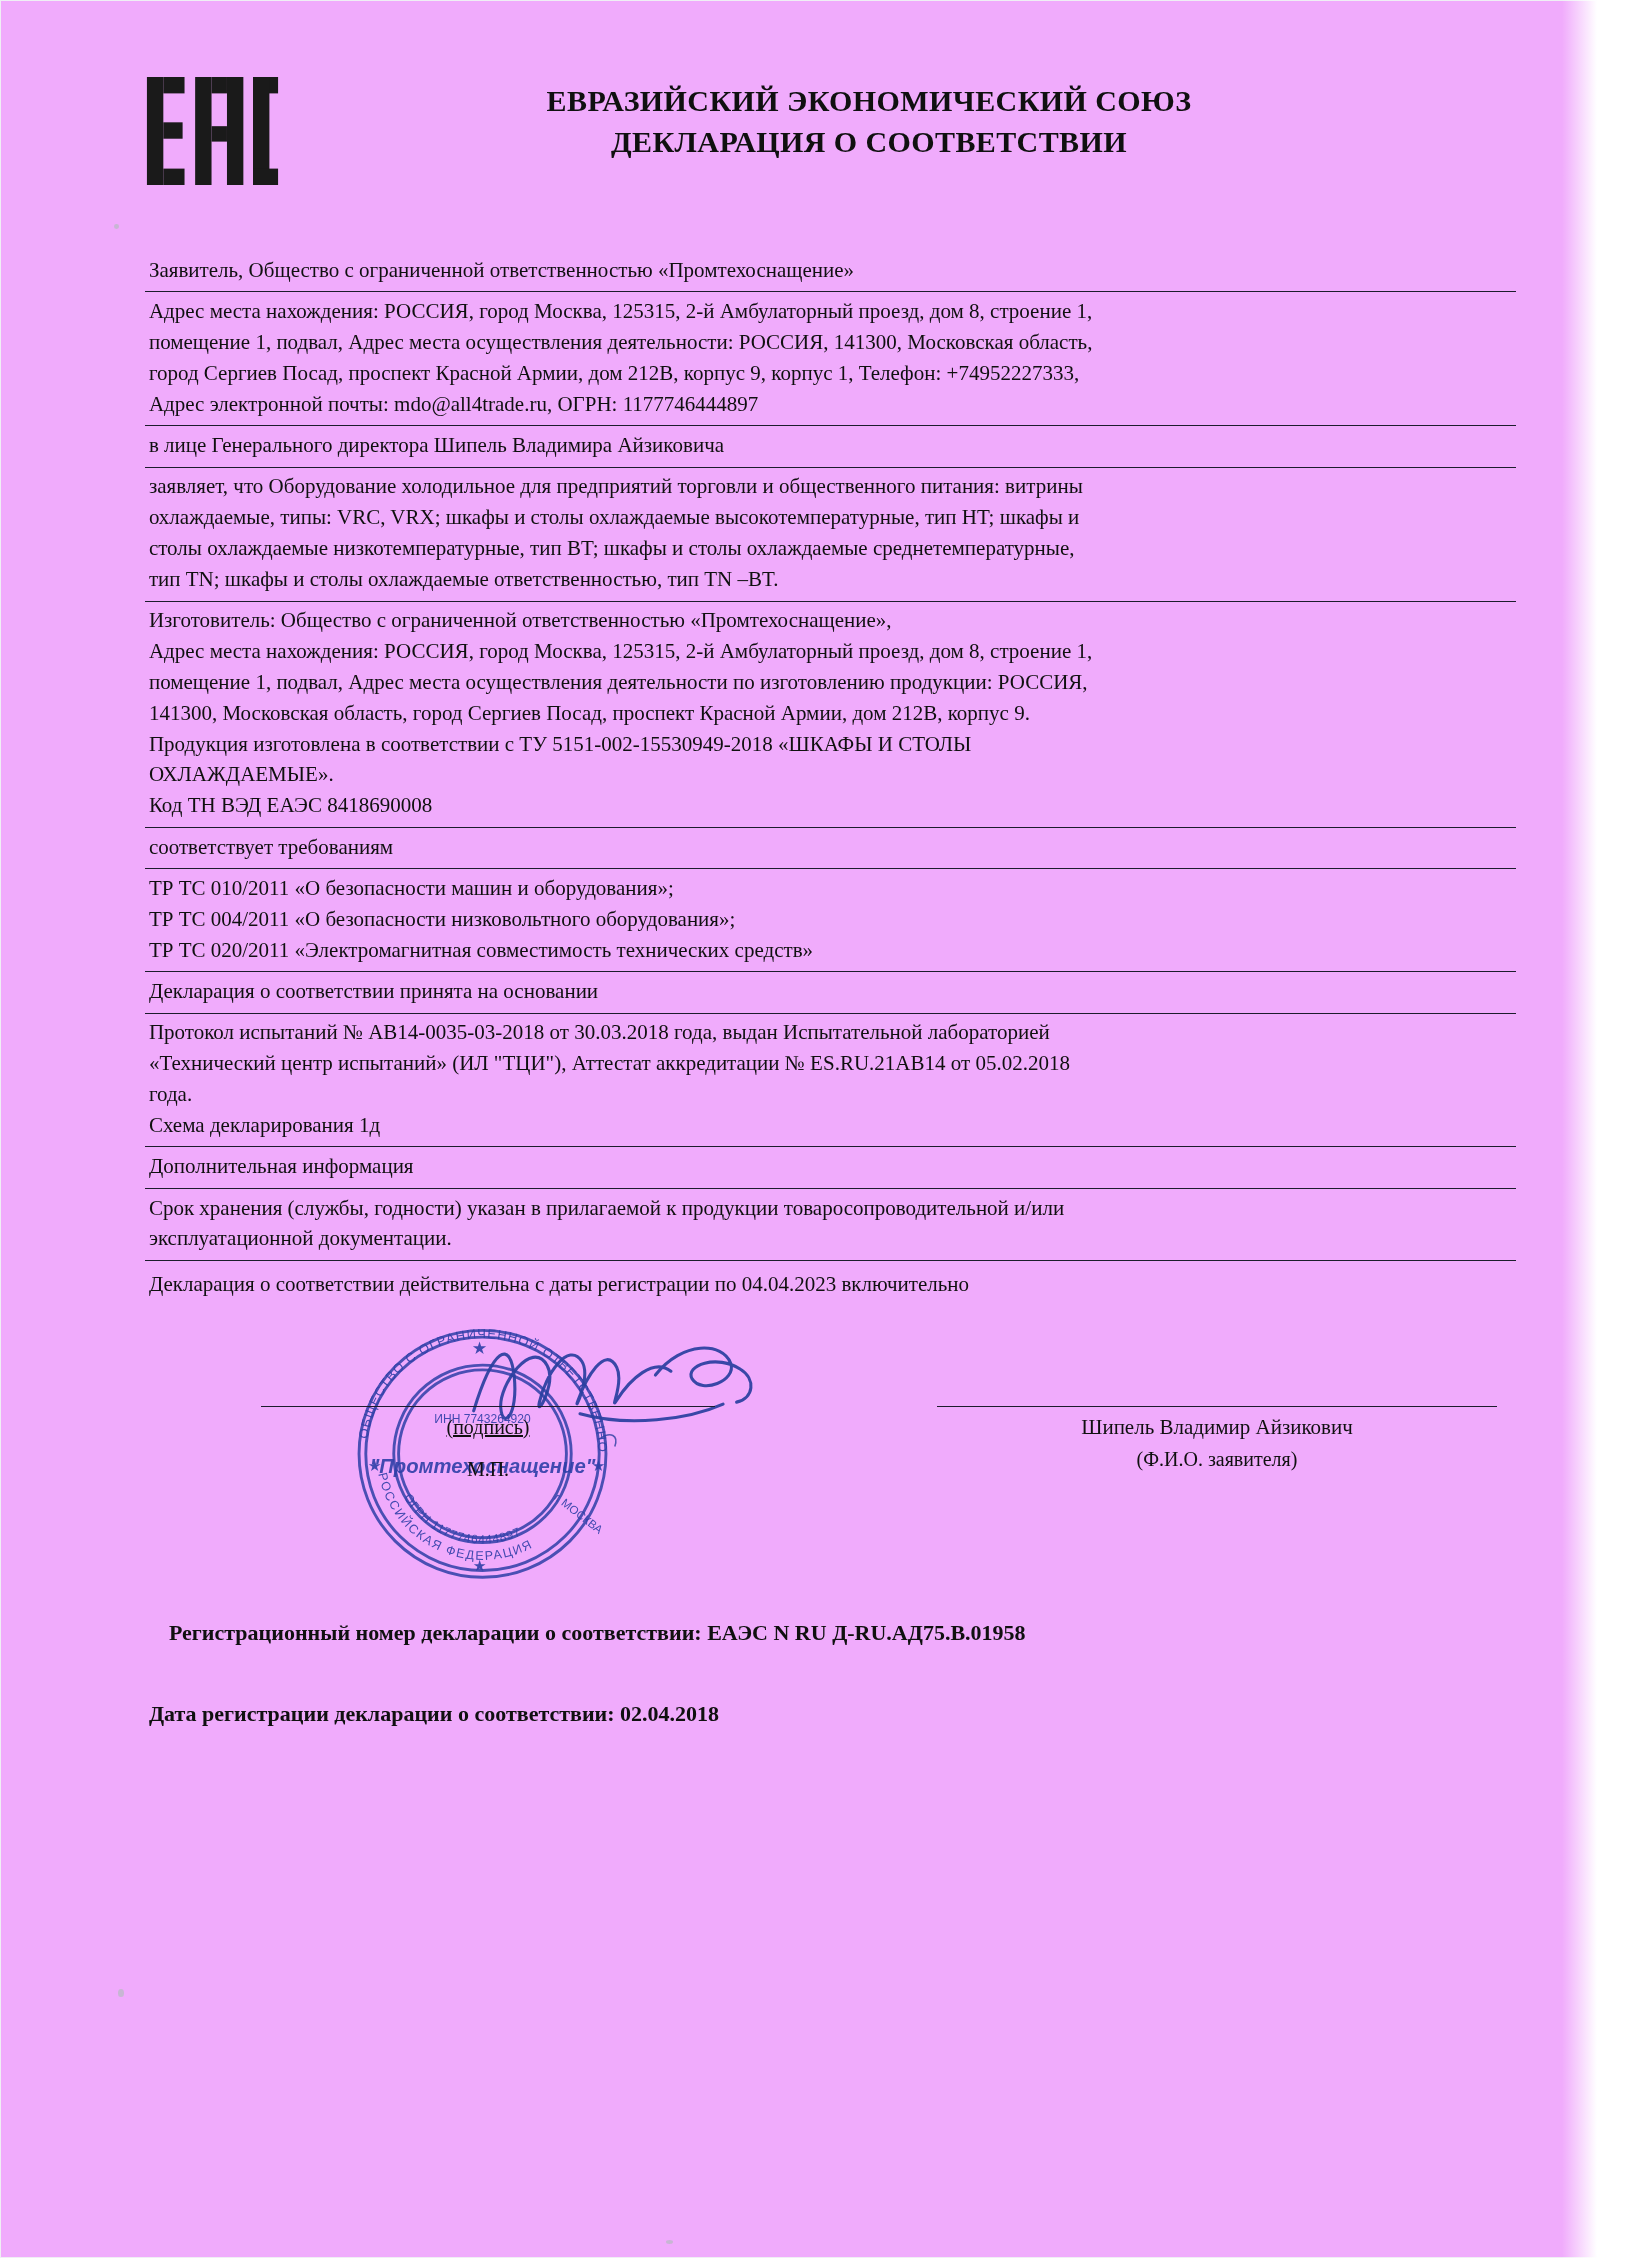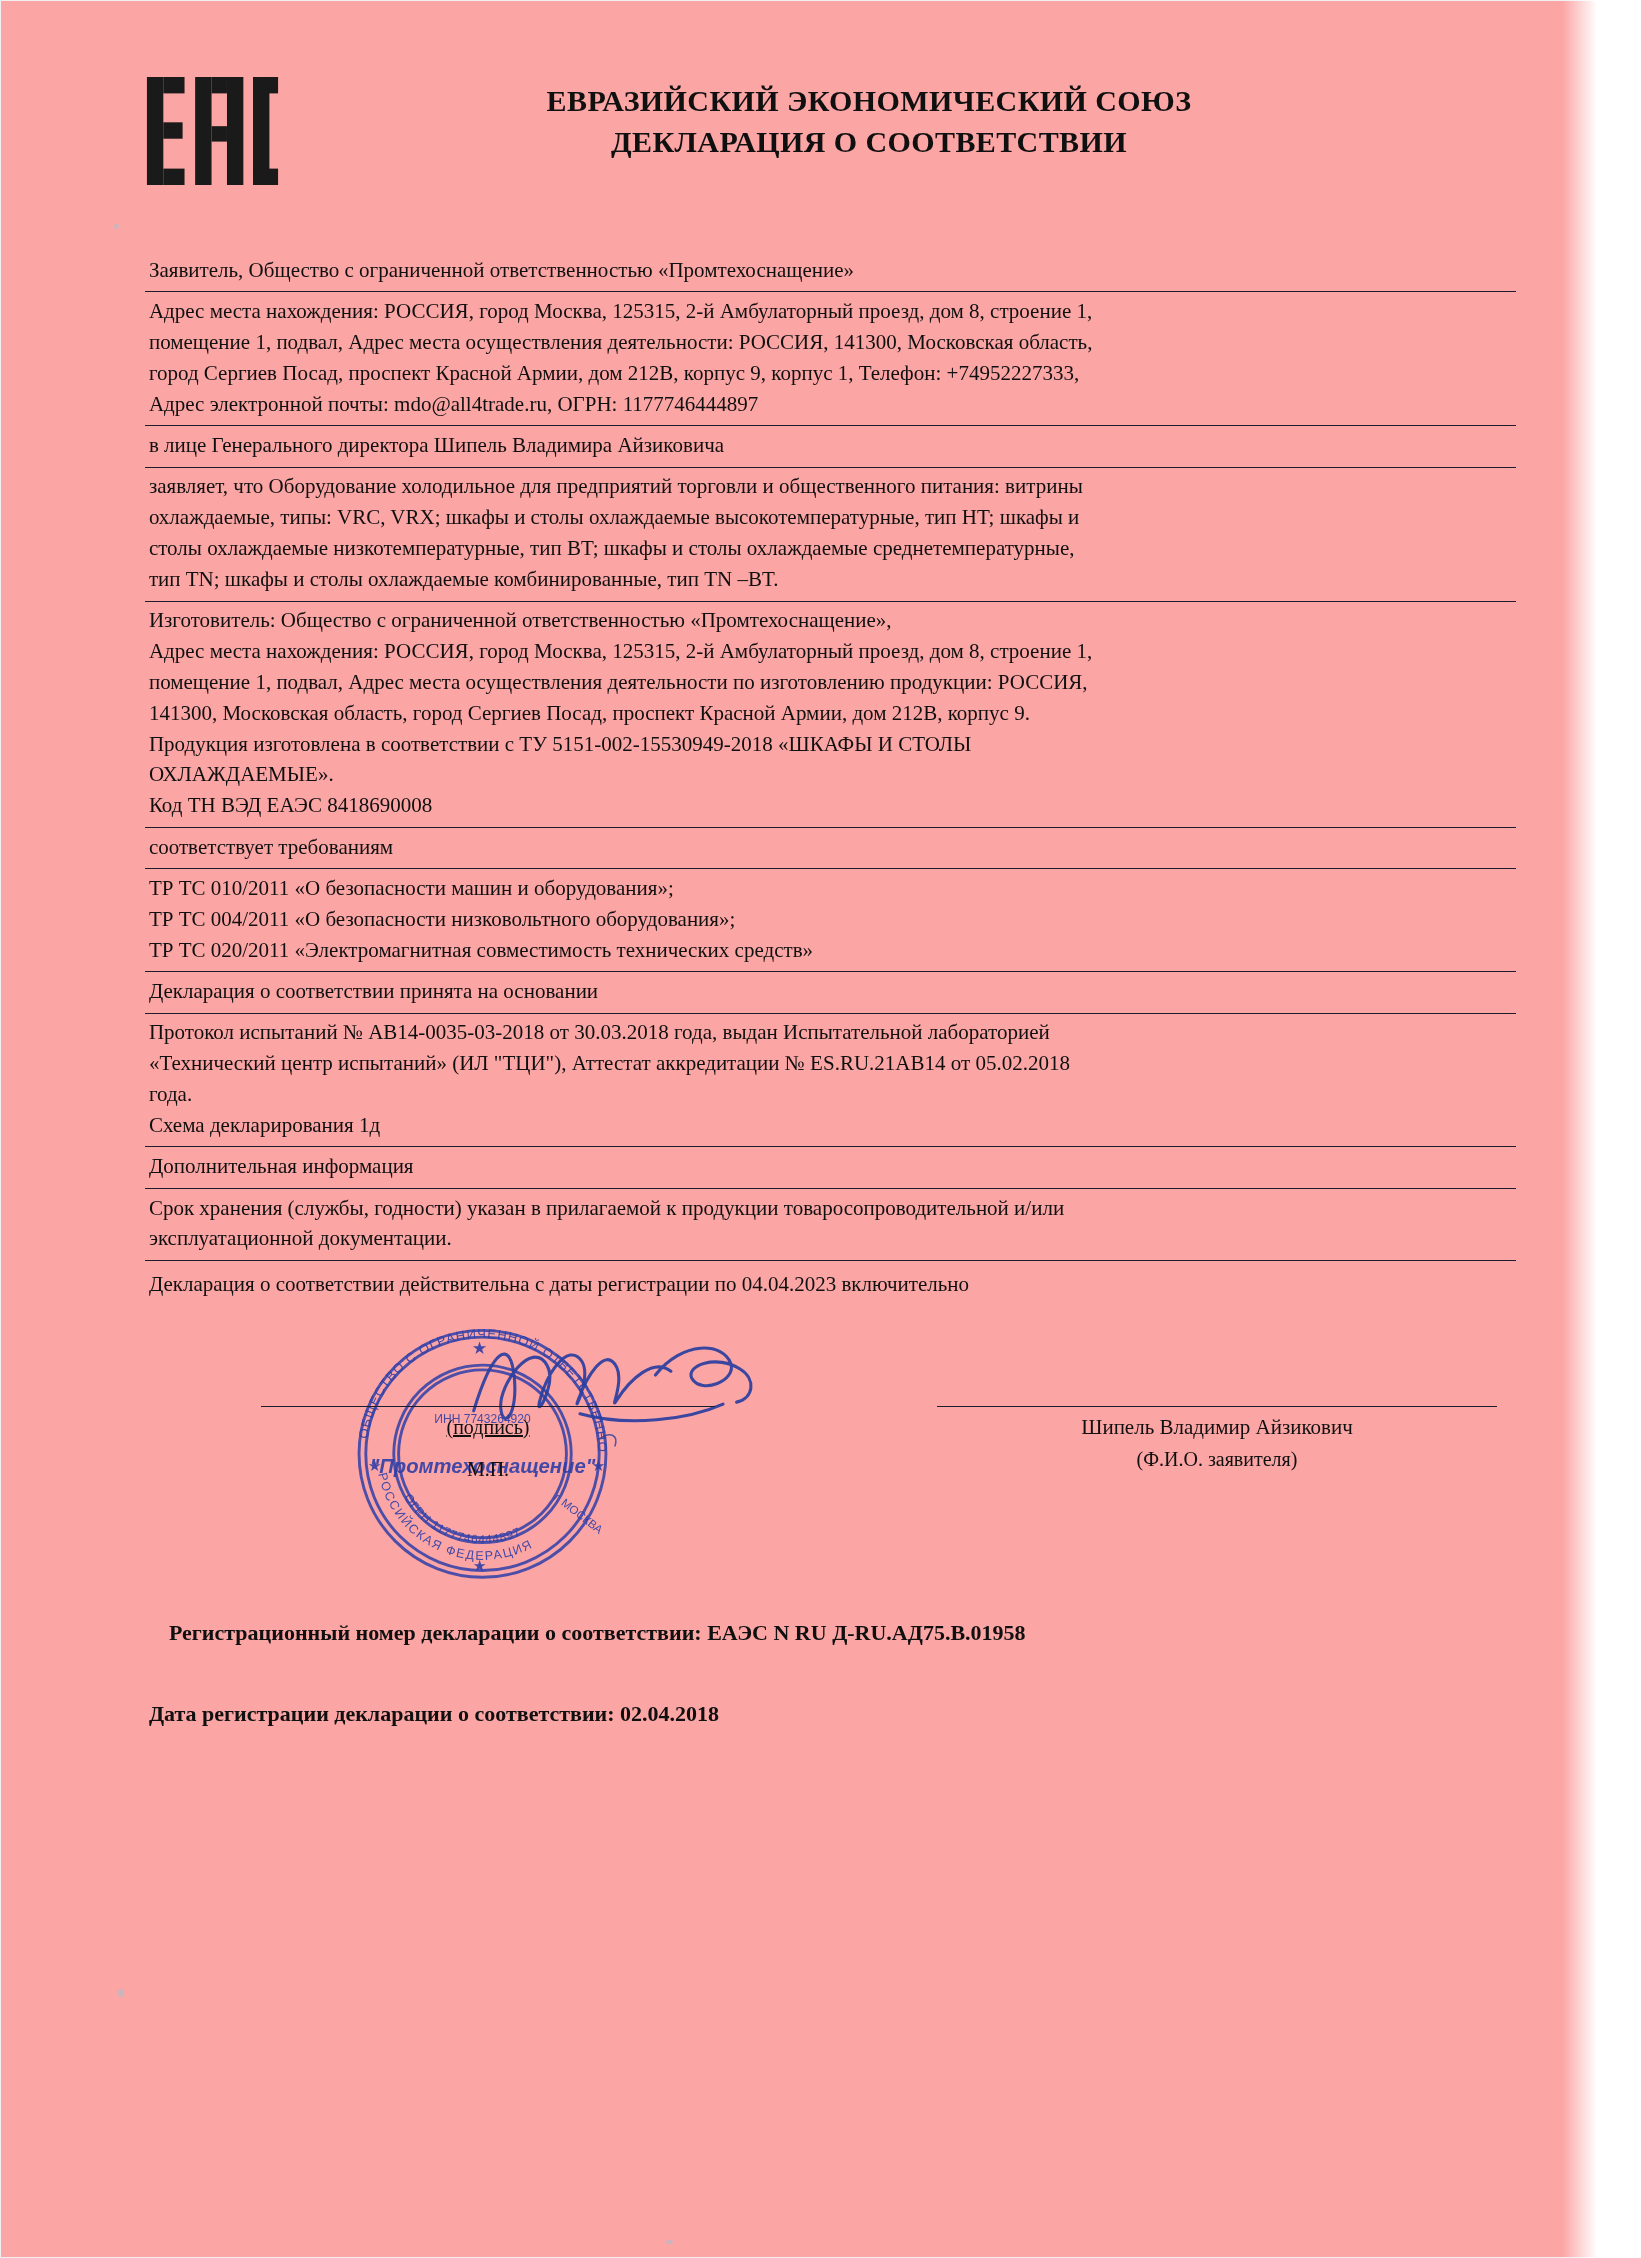--- a/index.html
+++ b/index.html
@@ -15,21 +15,21 @@
     color: #101010;
     overflow: hidden;
   }
   
   #sheet {
     position: absolute;
     left: 0;
     top: 0;
     width: 1603px;
     height: 2258px;
-    background: #fca5a5;
+    background: #f0abfc;
     box-shadow: inset 0 0 0 1px #efeff4;
   }
   #sheet::after {
     content: "";
     position: absolute;
     right: 0; top: 0; bottom: 0;
     width: 41px;
     background: linear-gradient(to right, rgba(255,255,255,0) 0%, #ffffff 85%);
     pointer-events: none;
   }
@@ -225,21 +225,21 @@
       <div class="row">
         <p><span class="b">в лице</span>
           <span>Генерального директора Шипель Владимира Айзиковича</span></p>
       </div>
 
       <div class="row row-block">
         <p><span class="b">заявляет, что</span>
           <span>Оборудование холодильное для предприятий торговли и общественного питания: витрины</span></p>
         <p>охлаждаемые, типы: VRC, VRX; шкафы и столы охлаждаемые высокотемпературные, тип HT; шкафы и</p>
         <p>столы охлаждаемые низкотемпературные, тип BT; шкафы и столы охлаждаемые среднетемпературные,</p>
-        <p>тип TN; шкафы и столы охлаждаемые комбинированные, тип TN –BT.</p>
+        <p>тип TN; шкафы и столы охлаждаемые ответственностью, тип TN –BT.</p>
       </div>
 
       <div class="row row-block">
         <p><span class="b">Изготовитель:</span>
           <span>Общество с ограниченной ответственностью «Промтехоснащение»,</span></p>
         <p>Адрес места нахождения: РОССИЯ, город Москва, 125315, 2-й Амбулаторный проезд, дом 8, строение 1,</p>
         <p>помещение 1, подвал, Адрес места осуществления деятельности по изготовлению продукции: РОССИЯ,</p>
         <p>141300, Московская область, город Сергиев Посад, проспект Красной Армии, дом 212В, корпус 9.</p>
         <p>Продукция изготовлена в соответствии с ТУ 5151-002-15530949-2018 «ШКАФЫ И СТОЛЫ</p>
         <p>ОХЛАЖДАЕМЫЕ».</p>

